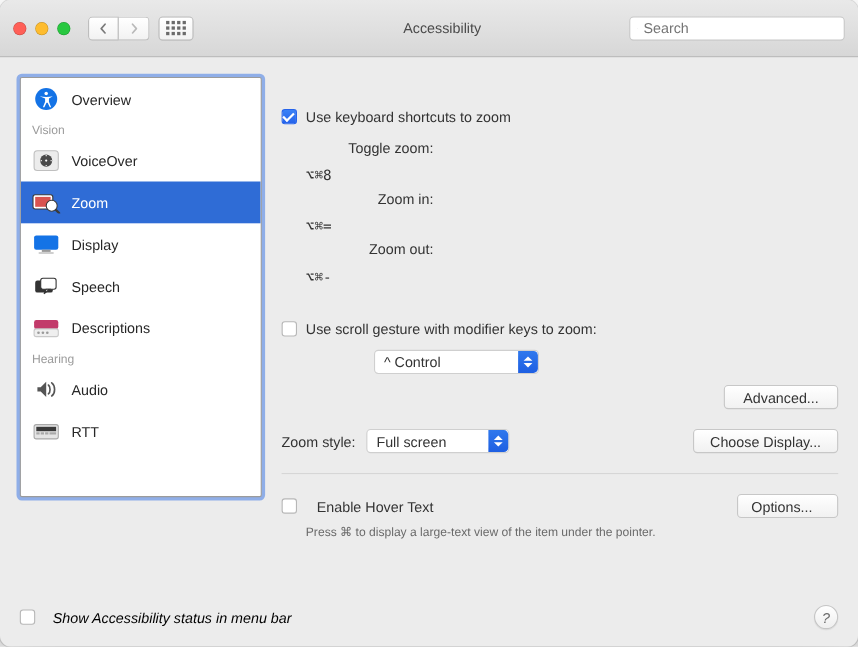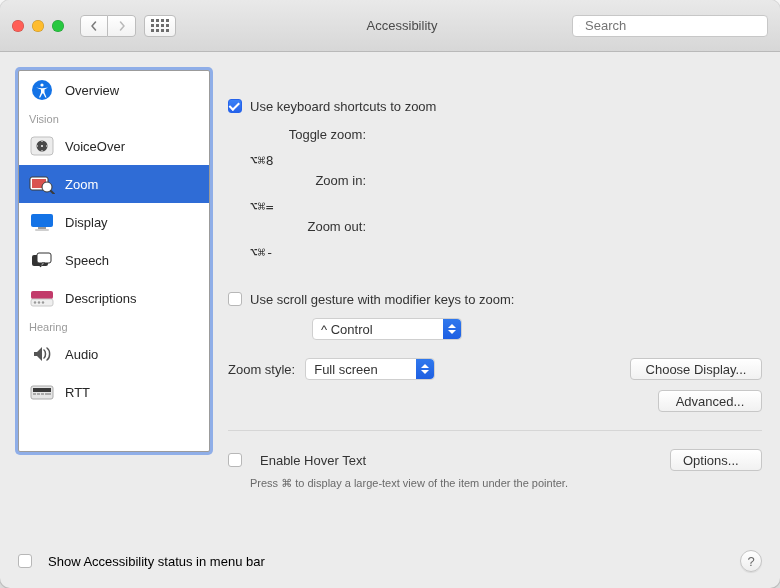--- a/index.html
+++ b/index.html
@@ -20,21 +20,21 @@
   .gridbtn { width: 32px; }
   .gridglyph { display: grid; grid-template-columns: repeat(4,3px); grid-template-rows: repeat(3,3px); gap: 2px; }
   .gridglyph span { background: #6b6b6b; width: 3px; height: 3px; }
   .title { position: absolute; left: 0; right: 0; text-align: center; color: #4a4a4a; font-size: 13px; pointer-events: none; font-weight: 500; margin-left: 24px;}
   .search { margin-left: auto; width: 196px; height: 22px; border: 1px solid #c7c7c7; border-radius: 4px; background: #fff; display: flex; align-items: center; padding: 0 6px; color: #9b9b9b; gap: 5px; }
   .search input { border: none; outline: none; flex: 1; font-size: 13px; background: transparent; color: #444; }
   .search svg { width: 12px; height: 12px; opacity: .55; }
   
   .body { display: flex; height: calc(100% - 52px - 48px); padding: 18px 18px 8px 18px; gap: 18px; }
   
-  .sidebar { width: 192px; height: 382px; border: 1px solid #9b9b9b; border-radius: 2px; box-shadow: 0 0 0 3px #8faee8; background: #fff; overflow: hidden; }
+  .sidebar { width: 220px; height: 382px; border: 1px solid #9b9b9b; border-radius: 2px; box-shadow: 0 0 0 3px #8faee8; background: #fff; overflow: hidden; }
   .sidebar .cat { font-size: 11px; color: #9b9b9b; padding: 4px 10px 2px; }
   .row { display: flex; align-items: center; gap: 10px; height: 38px; padding: 0 10px; color: #272727; }
   .row.sel { background: #2f6cd6; color: #fff; }
   .ic { width: 26px; height: 22px; display: inline-flex; align-items: center; justify-content: center; flex: 0 0 26px; }
   
   .main { flex: 1; color: #333; font-size: 13px; }
   .rowline { display: flex; align-items: flex-start; min-height: 22px; margin-bottom: 4px; margin-top: 29px; }
   .cb { width: 14px; height: 14px; border: 1px solid #b7b7b7; border-radius: 3px; background: #fff; margin-right: 8px; display: inline-flex; align-items: center; justify-content: center; }
   .cb.on { background: linear-gradient(#3b82f6,#2563eb); border-color: #2563eb; }
   .cb.on::after { content: ""; width: 8px; height: 4px; border-left: 2px solid #fff; border-bottom: 2px solid #fff; transform: rotate(-45deg) translate(0,-1px); }
@@ -46,21 +46,21 @@
   .select { height: 22px; border: 1px solid #cfcfcf; border-radius: 4px; background: #fff; display: inline-flex; align-items: center; position: relative; padding: 0 24px 0 8px; min-width: 120px; }
   .stepper { position: absolute; right: 0; top: 0; bottom: 0; width: 18px; background: linear-gradient(#2f78ed,#1e5fe2); border-top-right-radius: 4px; border-bottom-right-radius: 4px; display: flex; flex-direction: column; align-items: center; justify-content: center; }
   .stepper::before, .stepper::after { content: ""; width: 0; height: 0; border-left: 4px solid transparent; border-right: 4px solid transparent; }
   .stepper::before { border-bottom: 4px solid #fff; margin-bottom: 2px; }
   .stepper::after { border-top: 4px solid #fff; }
   .btn { height: 22px; border: 1px solid #c7c7c7; border-radius: 4px; background: linear-gradient(#ffffff,#f1f1f1); padding: 0 12px; display: inline-flex; align-items: center; color: #333; box-shadow: 0 1px 0 rgba(255,255,255,.9) inset; }
   .section { border-top: 1px solid #d6d6d6; margin-top: 18px; padding-top: 10px; }
   .hint { color: #6a6a6a; font-size: 11px; margin: 6px 0 0 22px; }
   .right { margin-left: auto; }
   
-  .footer { height: 48px; display: flex; align-items: center; padding: 0 18px 6px; border-top: 0; }
+  .footer { height: 48px; display: flex; align-items: center; padding: 0 18px 6px; border-top: 0; font-style: italic; }
   .help { margin-left: auto; width: 22px; height: 22px; border-radius: 50%; border: 1px solid #c5c5c5; background: linear-gradient(#fff,#eee); display: flex; align-items: center; justify-content: center; color: #696969; font-size: 13px; box-shadow: 0 1px 1px rgba(0,0,0,.08); }
 </style>
 </head>
 <body>
 
 <div class="window">
 
   <div class="toolbar">
     <div class="traffic">
       <div class="tl red"></div>
@@ -223,34 +223,34 @@
         <span class="cb"></span>
         <span>Use scroll gesture with modifier keys to zoom:</span>
       </div>
       <div style="margin:2px 0 0 84px">
         <div class="select" style="min-width:150px">
           <span>^ Control</span>
           <span class="stepper"></span>
         </div>
       </div>
 
+      <div class="rowspaced" style="margin-top:10px">
+        <div class="btn right" style="min-width:104px;justify-content:center">
+          <span>Advanced...</span>
+        </div>
+      </div>
+
       <div class="rowspaced" style="margin-top:18px">
         <span>Zoom style:</span>
         <div class="select" style="min-width:130px">
           <span>Full screen</span>
           <span class="stepper"></span>
         </div>
         <div class="btn right" style="min-width:132px;justify-content:center">
           <span>Choose Display...</span>
-        </div>
-      </div>
-
-      <div class="rowspaced" style="margin-top:10px">
-        <div class="btn right" style="min-width:104px;justify-content:center">
-          <span>Advanced...</span>
         </div>
       </div>
 
       <div class="section">
         <div class="rowspaced">
           <span class="cb"></span>
           <span>Enable Hover Text</span>
           <div class="btn right" style="min-width:92px;justify-content:flex-start">
             <span>Options...</span>
           </div>

